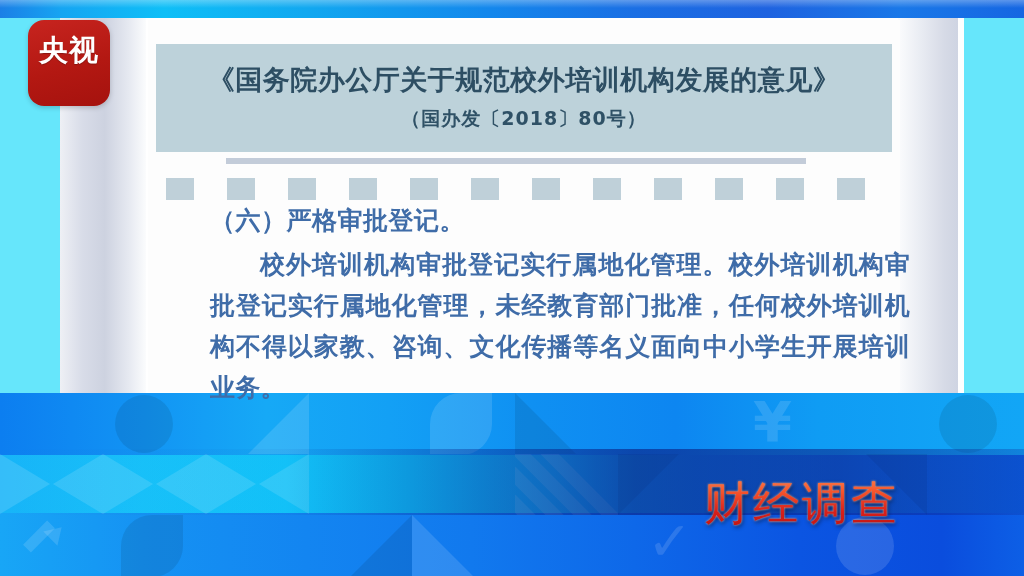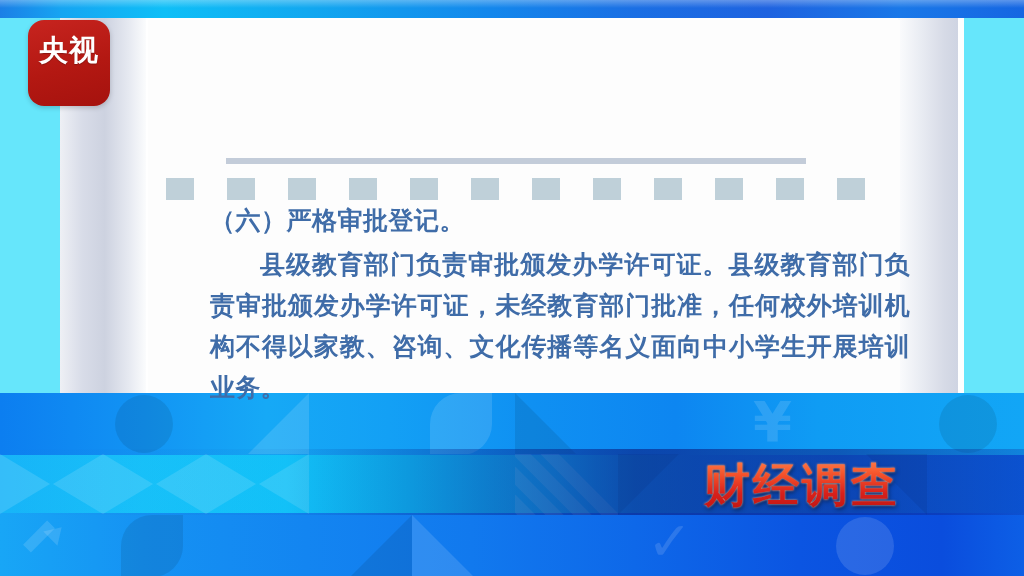--- a/index.html
+++ b/index.html
@@ -123,23 +123,23 @@
   .tile{position:absolute;overflow:hidden;}
   .tri{position:absolute;width:0;height:0;}
   .circ{position:absolute;border-radius:50%;}
   .stripe{position:absolute;transform:rotate(-45deg);transform-origin:center;}
 
   
   .show-badge{
     position:absolute;left:688px;top:455px;width:228px;height:62px;z-index:14;
   }
   .show-text{
-    position:absolute;left:0;top:0;width:228px;
-    font-family:"DejaVu Sans","Liberation Sans",sans-serif;
-    font-size:46px;font-weight:bold;letter-spacing:3px;
+    position:absolute;left:0;top:18px;width:228px;
+    font-family:"DejaVu Sans","Liberation Sans",sans-serif;
+    font-size:46px;font-weight:normal;letter-spacing:3px;
     background:linear-gradient(180deg,#ff8a52 0%,#f4512a 32%,#d8201b 62%,#b5120f 100%);
     -webkit-background-clip:text;background-clip:text;
     color:transparent;-webkit-text-fill-color:transparent;
     text-align:center;
     filter:drop-shadow(0 0 1px rgba(255,180,140,.95)) drop-shadow(1px 2px 2px rgba(0,0,0,.45));
     white-space:nowrap;
   }
 </style>
 </head>
 <body>
@@ -151,38 +151,42 @@
   </div>
 
   <div class="cyan-left"></div>
   <div class="cyan-right"></div>
 
   <div class="stage"></div>
   <div class="stage-shade-left"></div>
   <div class="stage-shade-right"></div>
 
   <div class="doc">
+    <div class="doc-header">
+      <div class="doc-title">《国务院办公厅关于规范校外培训机构发展的意见》</div>
+      <div class="doc-subtitle">（国办发〔2018〕80号）</div>
+    </div>
     <div class="doc-rule"></div>
     <div class="dash-row" id="dash-row">
         <div class="dash" style="left: 0px; background: rgb(191, 208, 217);"></div>
         <div class="dash" style="left: 61px; background: rgb(191, 208, 217);"></div>
         <div class="dash" style="left: 122px; background: rgb(191, 208, 217);"></div>
         <div class="dash" style="left: 183px; background: rgb(191, 208, 217);"></div>
         <div class="dash" style="left: 244px; background: rgb(191, 208, 217);"></div>
         <div class="dash" style="left: 305px; background: rgb(191, 208, 217);"></div>
         <div class="dash" style="left: 366px; background: rgb(191, 208, 217);"></div>
         <div class="dash" style="left: 427px; background: rgb(191, 208, 217);"></div>
         <div class="dash" style="left: 488px; background: rgb(191, 208, 217);"></div>
         <div class="dash" style="left: 549px; background: rgb(191, 208, 217);"></div>
         <div class="dash" style="left: 610px; background: rgb(191, 208, 217);"></div>
         <div class="dash" style="left: 671px; background: rgb(191, 208, 217);"></div>
       </div>
     <div class="doc-body">
       <div class="body-heading">（六）严格审批登记。</div>
-      <div class="body-para">县级教育部门负责审批颁发办学许可证。县级教育部门负责审批颁发办学许可证，未经教育部门批准，任何校外培训机构不得以家教、咨询、文化传播等名义面向中小学生开展培训业务。</div>
+      <div class="body-para">校外培训机构审批登记实行属地化管理。校外培训机构审批登记实行属地化管理，未经教育部门批准，任何校外培训机构不得以家教、咨询、文化传播等名义面向中小学生开展培训业务。</div>
     </div>
   </div>
 
   <div class="logo">
     <div class="logo-l1">央视</div>
   </div>
 
   <div class="mosaic" id="mosaic">
     <div class="mband mb1"></div>
     <div class="mband mb2"></div>

